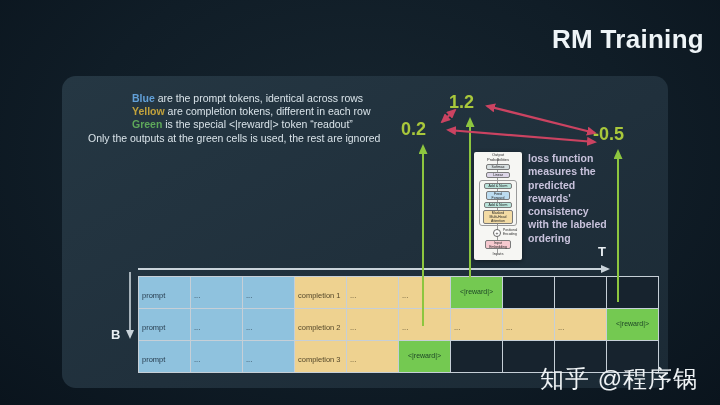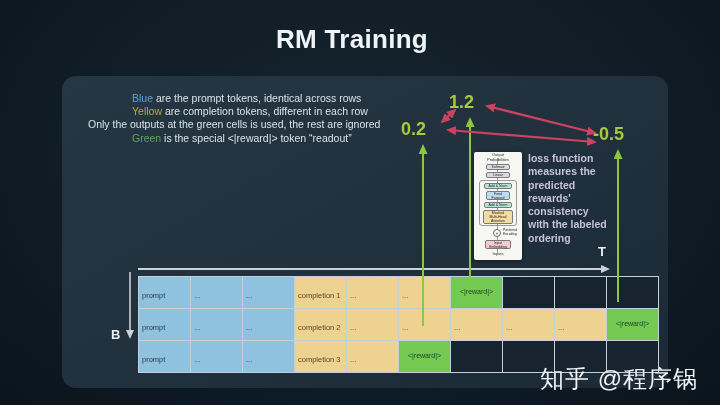--- a/index.html
+++ b/index.html
@@ -2,30 +2,30 @@
 <html><head>
 <meta charset="utf-8">
 <style>
   html,body{margin:0;padding:0;background:#05090d;}
   .stage{
     position:relative;width:720px;height:405px;overflow:hidden;
     font-family:"Liberation Sans","DejaVu Sans",sans-serif;
     background:radial-gradient(ellipse at 50% 38%, #17252f 0%, #101d27 55%, #0a141d 100%);
   }
   .title{
-    position:absolute;left:0;top:24px;width:704px;text-align:center;
+    position:absolute;left:0;top:24px;width:704px;text-align:right;
     font-size:26px;font-weight:600;color:#eef4f7;letter-spacing:.3px;
   }
   .card{
     position:absolute;left:62px;top:76px;width:606px;height:312px;border-radius:14px;
     background:linear-gradient(150deg,#253743 0%,#20303c 55%,#1b2a35 100%);
   }
   
   .legend{position:absolute;left:88px;top:92px;font-size:10.5px;line-height:13.2px;color:#d9e3e9;}
-  .lead{font-weight:400;padding-left:44px;}
+  .lead{font-weight:700;padding-left:44px;}
   .lead-blue{color:#62a0d8;}
   .lead-yellow{color:#c2a23c;}
   .lead-green{color:#5ea85a;}
   
   .rw{position:absolute;font-size:18px;font-weight:700;color:#a9c83b;text-align:left;z-index:6;}
   .rw-a{left:401px;top:119px;width:40px;}
   .rw-b{left:449px;top:92px;width:40px;}
   .rw-c{left:593px;top:124px;width:46px;}
   
   .axis-label{position:absolute;font-size:13px;font-weight:700;color:#e8eef2;z-index:6;}
@@ -81,22 +81,22 @@
 
 <div class="stage">
 
   <div class="title">RM Training</div>
 
   <div class="card"></div>
 
   <div class="legend">
     <div class="lg-line"><span class="lead lead-blue">Blue</span><span> are the prompt tokens, identical across rows</span></div>
     <div class="lg-line"><span class="lead lead-yellow">Yellow</span><span> are completion tokens, different in each row</span></div>
+    <div class="lg-line"><span class="lead lead-green">Green</span><span> is the special &lt;|reward|&gt; token “readout”</span></div>
     <div class="lg-line"><span>Only the outputs at the green cells is used, the rest are ignored</span></div>
-    <div class="lg-line"><span class="lead lead-green">Green</span><span> is the special &lt;|reward|&gt; token “readout”</span></div>
   </div>
 
   <div class="rw rw-a">0.2</div>
   <div class="rw rw-b">1.2</div>
   <div class="rw rw-c">-0.5</div>
 
   <div class="loss-note">loss function
 measures the
 predicted
 rewards'

